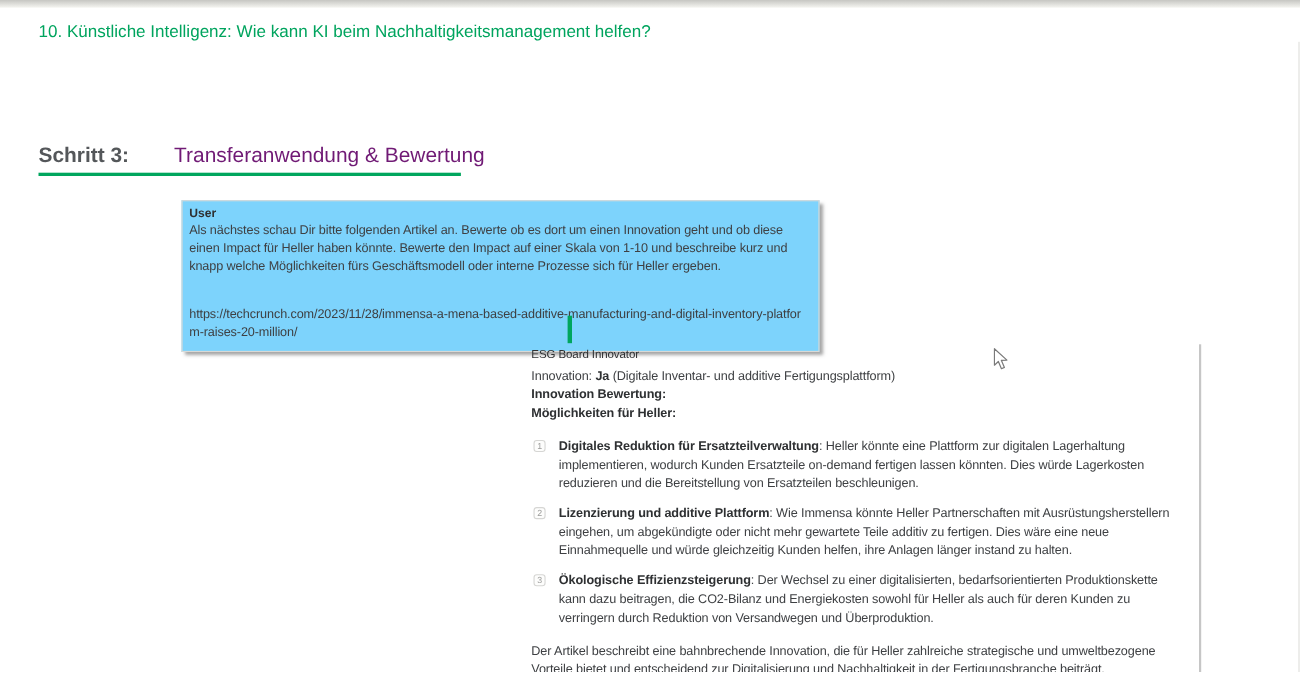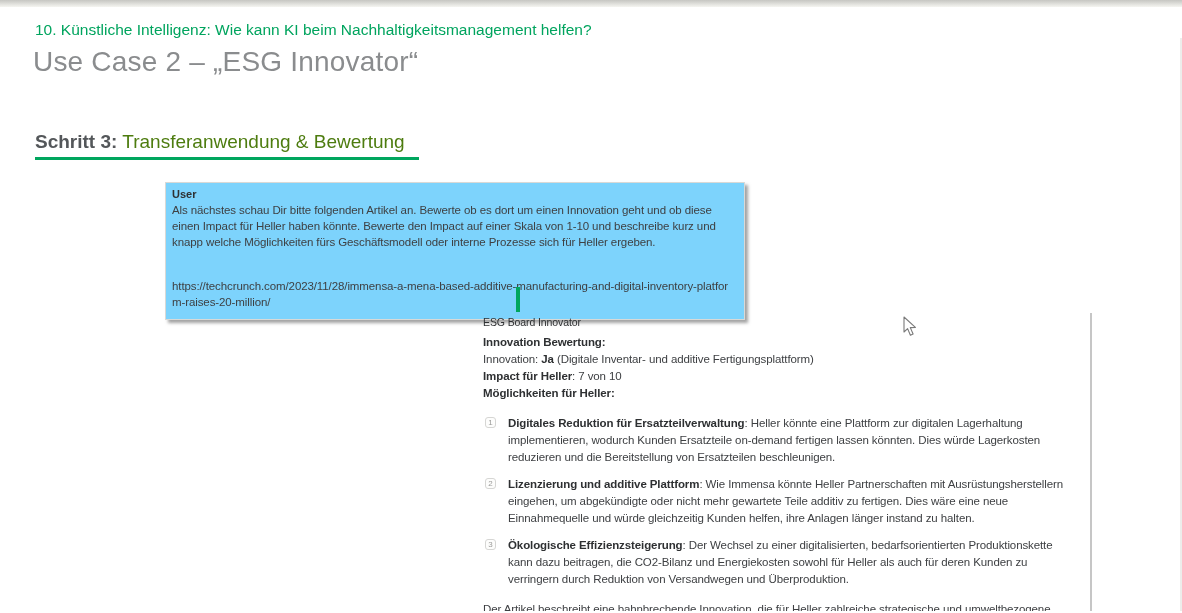--- a/index.html
+++ b/index.html
@@ -24,21 +24,21 @@
     font-size:15.5px; letter-spacing:0; color:#00A45E;
   }
   .slide-title {
     position:absolute; left:33px; top:46px;
     font-size:28px; color:#8a8c8e; letter-spacing:0.2px;
   }
   .step-line {
     position:absolute; left:35px; top:131px; font-size:19px;
   }
   .step-line .step-label { font-weight:bold; color:#54575a; }
-  .step-line .step-rest  { color:#4d7c0f; }
+  .step-line .step-rest  { color:#701a75;margin-left:36px; }
   .step-underline {
     position:absolute; left:35px; top:157px; width:384px; height:3px;
     background:#00A65E;
   }
 
   
   .user-box {
     position:absolute; left:165px; top:182px; width:580px;
     box-sizing:border-box; background:#7dd3fc;
     border:1px solid #d9d9d6;
@@ -93,44 +93,40 @@
 </style>
 </head>
 <body>
 
 <div class="stage">
 
   <div class="top-band"></div>
   <div class="frame-right"></div>
 
   <div class="kicker">10. Künstliche Intelligenz: Wie kann KI beim Nachhaltigkeitsmanagement helfen?</div>
-  <div class="slide-title">Use Case 2 – „ESG Innovator“</div>
 
   <div class="step-line">
     <span class="step-label">Schritt 3:</span><span class="step-rest"> Transferanwendung &amp; Bewertung</span>
   </div>
   <div class="step-underline"></div>
 
   <div class="user-box">
     <div class="user-role">User</div>
     <div class="user-msg">Als nächstes schau Dir bitte folgenden Artikel an. Bewerte ob es dort um einen Innovation geht und ob diese einen Impact für Heller haben könnte. Bewerte den Impact auf einer Skala von 1-10 und beschreibe kurz und knapp welche Möglichkeiten fürs Geschäftsmodell oder interne Prozesse sich für Heller ergeben.</div>
     <span class="user-link">https://techcrunch.com/2023/11/28/immensa-a-mena-based-additive-manufacturing-and-digital-inventory-platform-raises-20-million/</span>
   </div>
 
   <div class="connector"></div>
 
   <div class="response">
     <div class="resp-role">ESG Board Innovator</div>
-    <div class="resp-row bold">Innovation Bewertung:</div>
     <div class="resp-row">
       <span>Innovation: </span><span class="bold">Ja</span><span> (Digitale Inventar- und additive Fertigungsplattform)</span>
     </div>
-    <div class="resp-row">
-      <span class="bold">Impact für Heller</span><span>: 7 von 10</span>
-    </div>
+    <div class="resp-row bold">Innovation Bewertung:</div>
     <div class="resp-row bold">Möglichkeiten für Heller:</div>
 
     <div class="resp-list">
       <div class="resp-item">
         <span class="item-badge">1</span>
         <span class="bold">Digitales Reduktion für Ersatzteilverwaltung</span><span>: Heller könnte eine Plattform zur digitalen Lagerhaltung implementieren, wodurch Kunden Ersatzteile on-demand fertigen lassen könnten. Dies würde Lagerkosten reduzieren und die Bereitstellung von Ersatzteilen beschleunigen.</span>
       </div>
       <div class="resp-item">
         <span class="item-badge">2</span>
         <span class="bold">Lizenzierung und additive Plattform</span><span>: Wie Immensa könnte Heller Partnerschaften mit Ausrüstungsherstellern eingehen, um abgekündigte oder nicht mehr gewartete Teile additiv zu fertigen. Dies wäre eine neue Einnahmequelle und würde gleichzeitig Kunden helfen, ihre Anlagen länger instand zu halten.</span>

